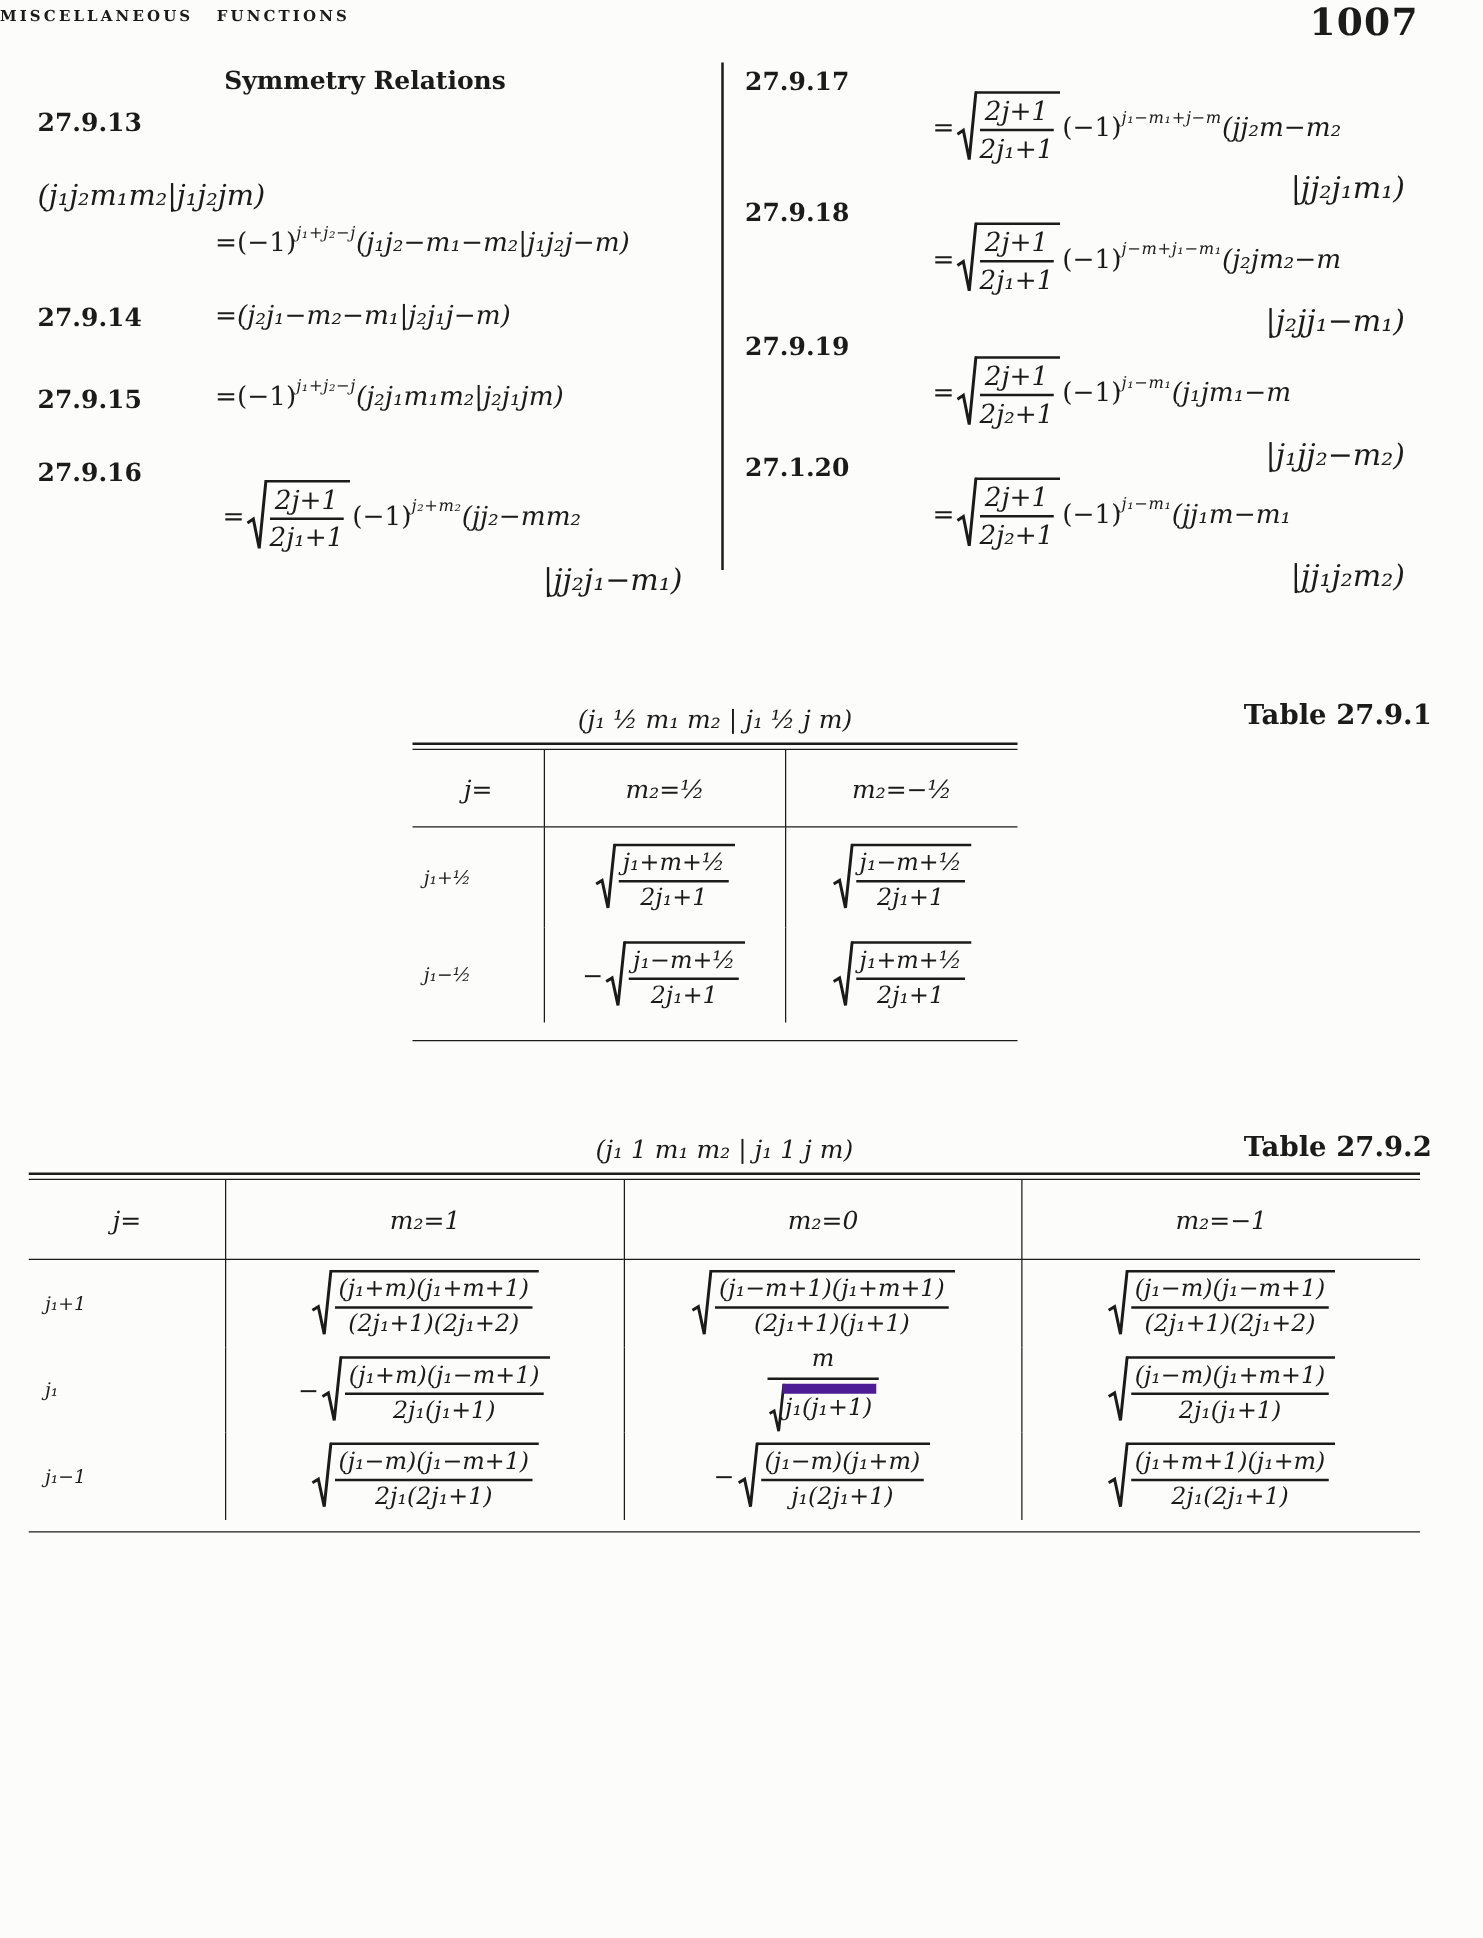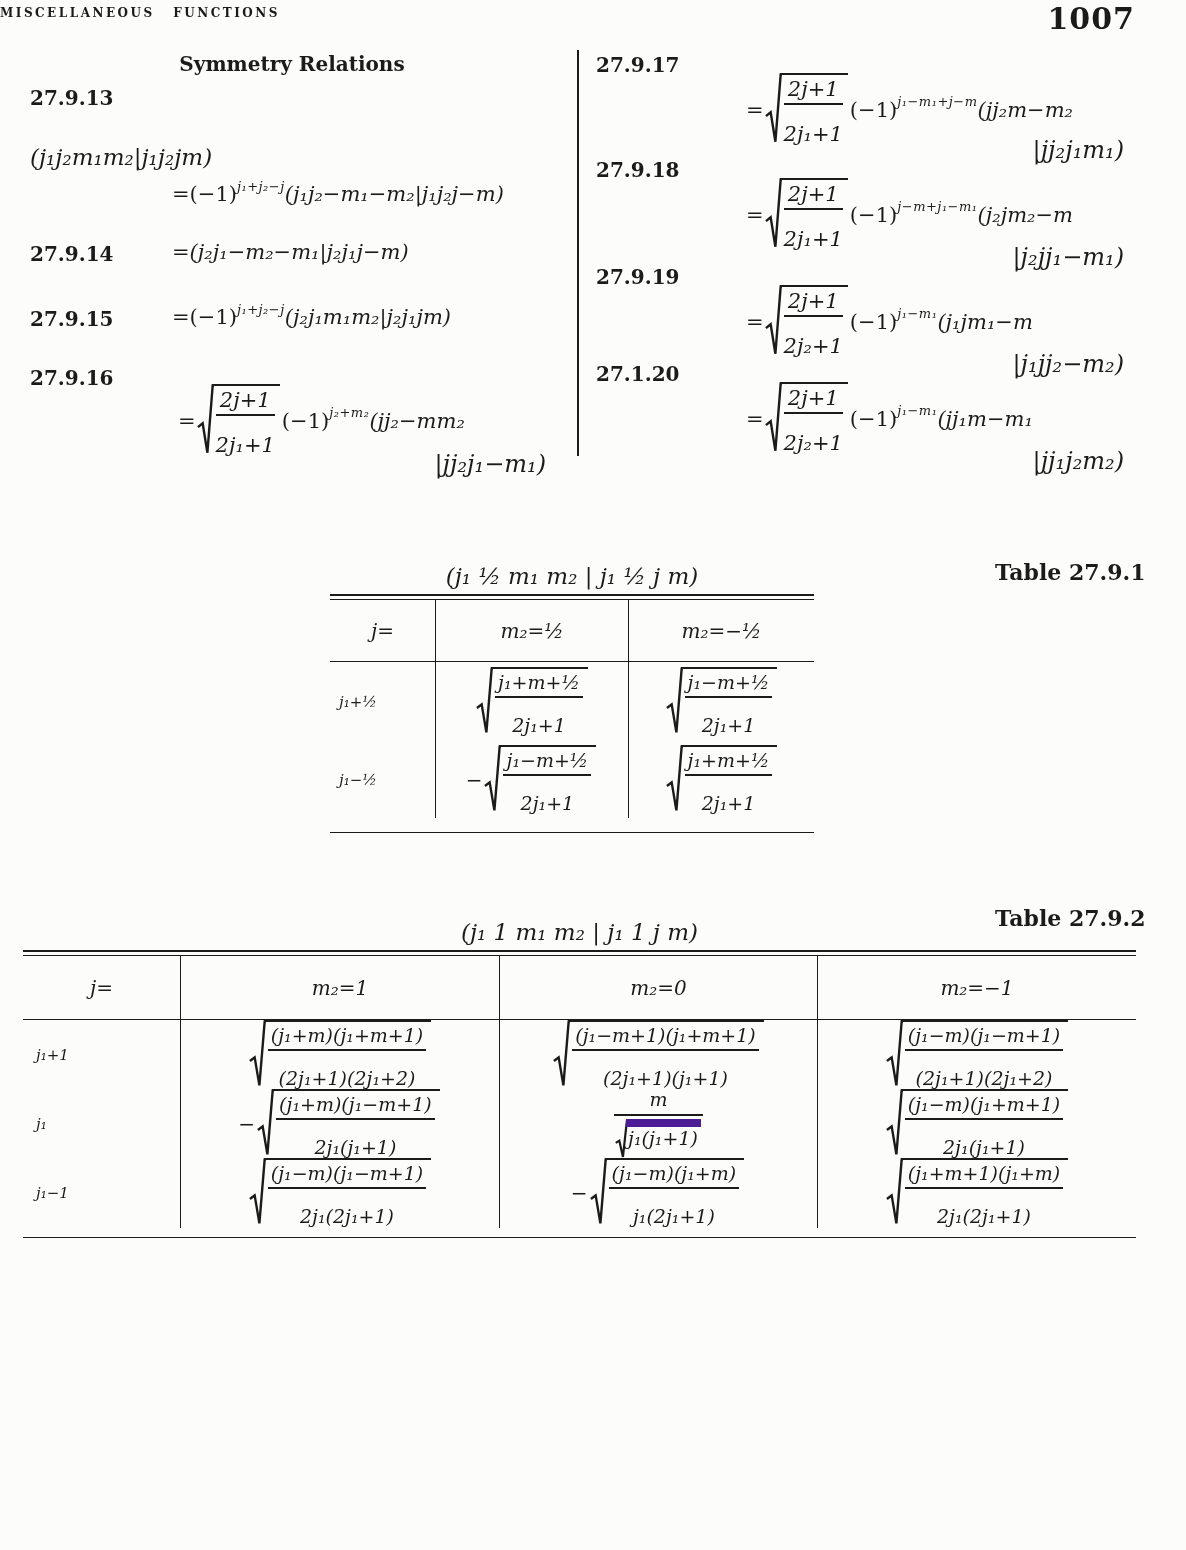--- a/index.html
+++ b/index.html
@@ -22,30 +22,30 @@
   .mtext{font-size:23px;white-space:nowrap;}
   .mline{display:flex;align-items:center;font-size:21px;white-space:nowrap;}
   .exp{font-size:13px;font-style:italic;position:relative;top:-8px;letter-spacing:0.5px;}
   .cont{font-size:24px;white-space:nowrap;}
   
   .sq{display:inline-flex;align-items:stretch;margin:0 2px 0 1px;}
   .rad-svg{width:17px;flex:0 0 17px;margin-right:-2px;height:auto;}
   .bod{border-top:2.2px solid #1b1b1b;padding:2px 5px 0 4px;display:inline-block;}
   .frac{display:inline-flex;flex-direction:column;align-items:center;line-height:1.15;}
   .fnum{align-self:stretch;text-align:center;border-bottom:2px solid #1b1b1b;padding:0 3px 2px;}
-  .fden{text-align:center;padding-top:17px;}
+  .fden{text-align:center;padding-top:2px;}
   
   .fracp{display:inline-flex;flex-direction:column;align-items:center;line-height:1.15;}
   .fracp .fnum2{align-self:stretch;text-align:center;border-bottom:2px solid #1b1b1b;padding:0 4px 3px;}
   .fracp .fden2{padding-top:3px;display:inline-flex;}
   .sq.small .rad-svg{width:13px;flex:0 0 13px;}
   .sq.small .bod{border-top:8px solid #4c1d95;padding:1px 3px 0 2px;}
   
   .twrap{position:absolute;}
-  .tcap{height:34px;text-align:center;font-size:23px;padding-top:3px;box-sizing:border-box;white-space:nowrap;}
+  .tcap{height:34px;text-align:center;font-size:20px;padding-top:3px;box-sizing:border-box;white-space:nowrap;}
   .rule-double{height:3px;border-top:2px solid #1b1b1b;border-bottom:1.4px solid #1b1b1b;}
   .tgrid{display:grid;border-bottom:1.8px solid #1b1b1b;}
   .t1{grid-template-columns:105px 193px 186px;grid-template-rows:62px 80px 76px;padding-bottom:14px;}
   .t2{grid-template-columns:157px 319px 318px 319px;grid-template-rows:64px 70px 68px 70px;padding-bottom:9px;}
   .th{display:flex;align-items:center;justify-content:center;font-size:20px;border-bottom:1.6px solid #1b1b1b;white-space:nowrap;}
   .td{display:flex;align-items:center;justify-content:center;font-size:19px;white-space:nowrap;}
   .vline{border-left:1.6px solid #1b1b1b;}
   .rlabel{justify-content:flex-start;padding-left:9px;font-size:15px;}
   .t2 .rlabel{padding-left:13px;}
   .cellmath{display:inline-flex;align-items:center;}
@@ -247,21 +247,21 @@
                   <span class="fnum mi">j₁+m+½</span>
                   <span class="fden mi">2j₁+1</span>
                 </span></span>
             </span>
           </span>
       </div>
     </div>
   </div>
 
   <div class="abs ttitle" style="top:905px;left:995px;">Table 27.9.2</div>
-  <div class="twrap" style="left:23px;top:904px;width:1113px;margin-top:12px;">
+  <div class="twrap" style="left:23px;top:904px;width:1113px;">
     <div class="tcap mi">(j₁ 1 m₁ m₂ | j₁ 1 j m)</div>
     <div class="rule-double"></div>
     <div class="tgrid t2">
       <div class="th mi">j=</div>
       <div class="th mi vline">m₂=1</div>
       <div class="th mi vline">m₂=0</div>
       <div class="th mi vline">m₂=−1</div>
 
       <div class="td rlabel mi">j₁+1</div>
       <div class="td vline">

